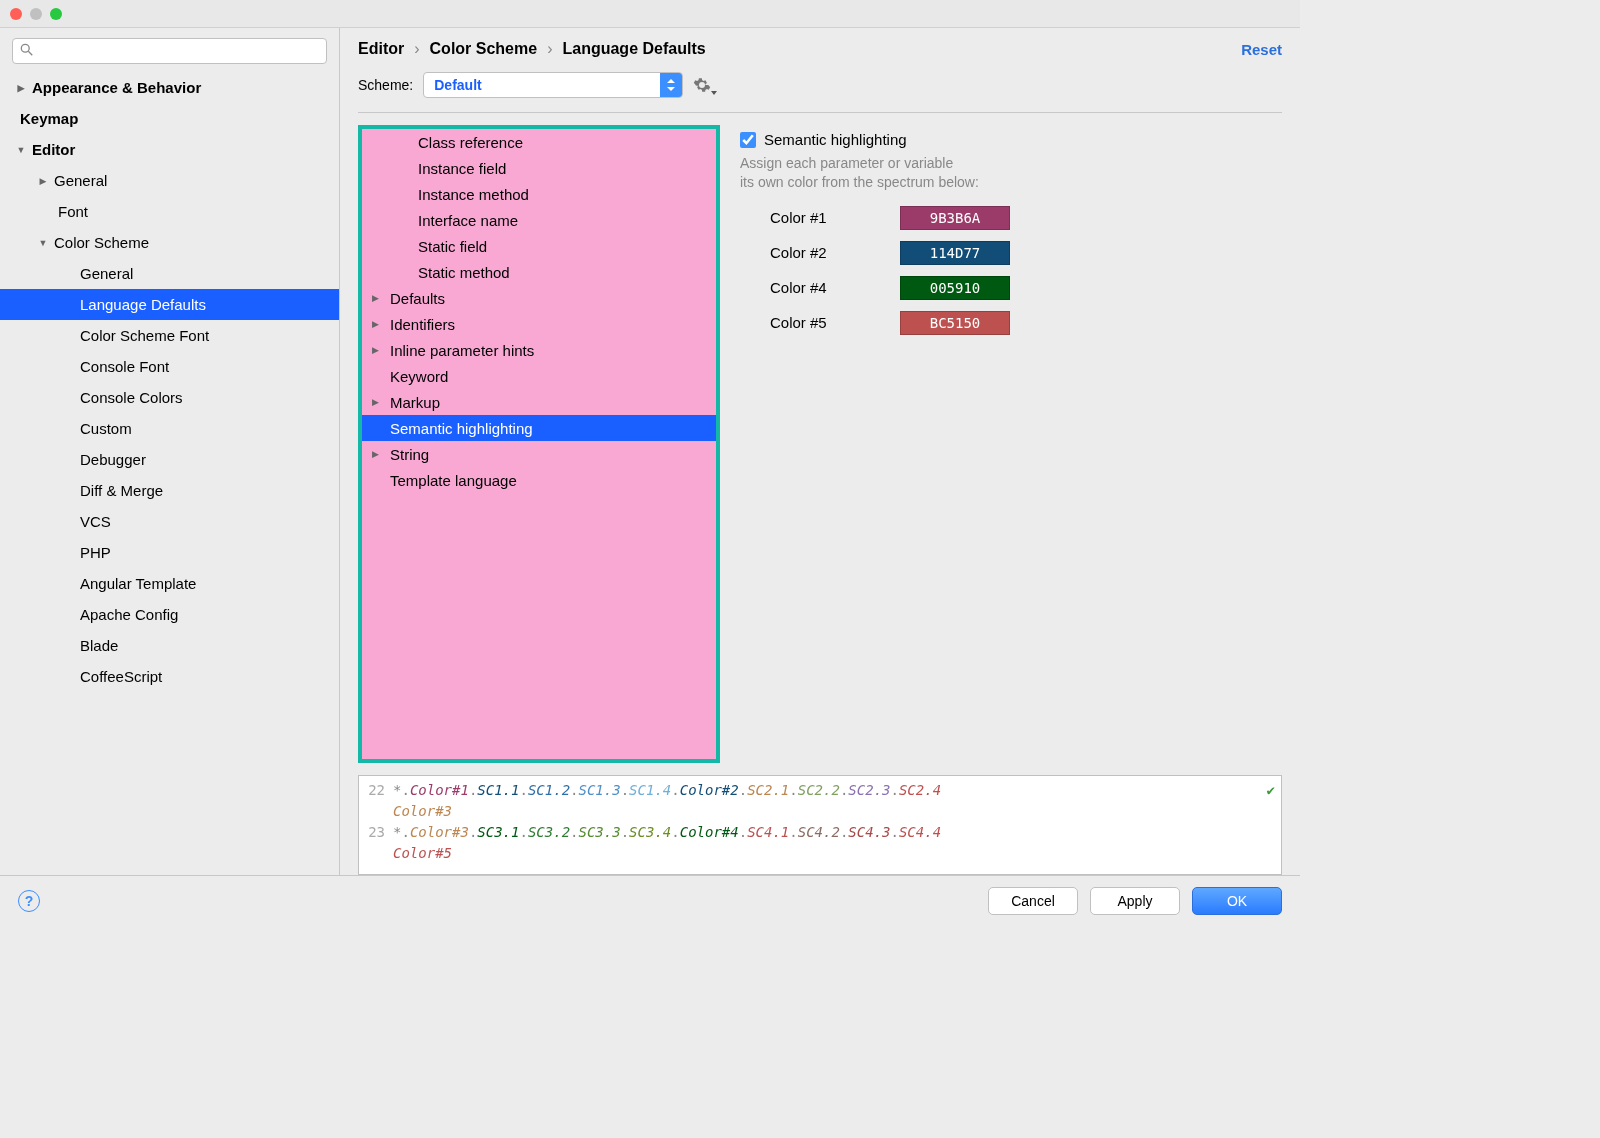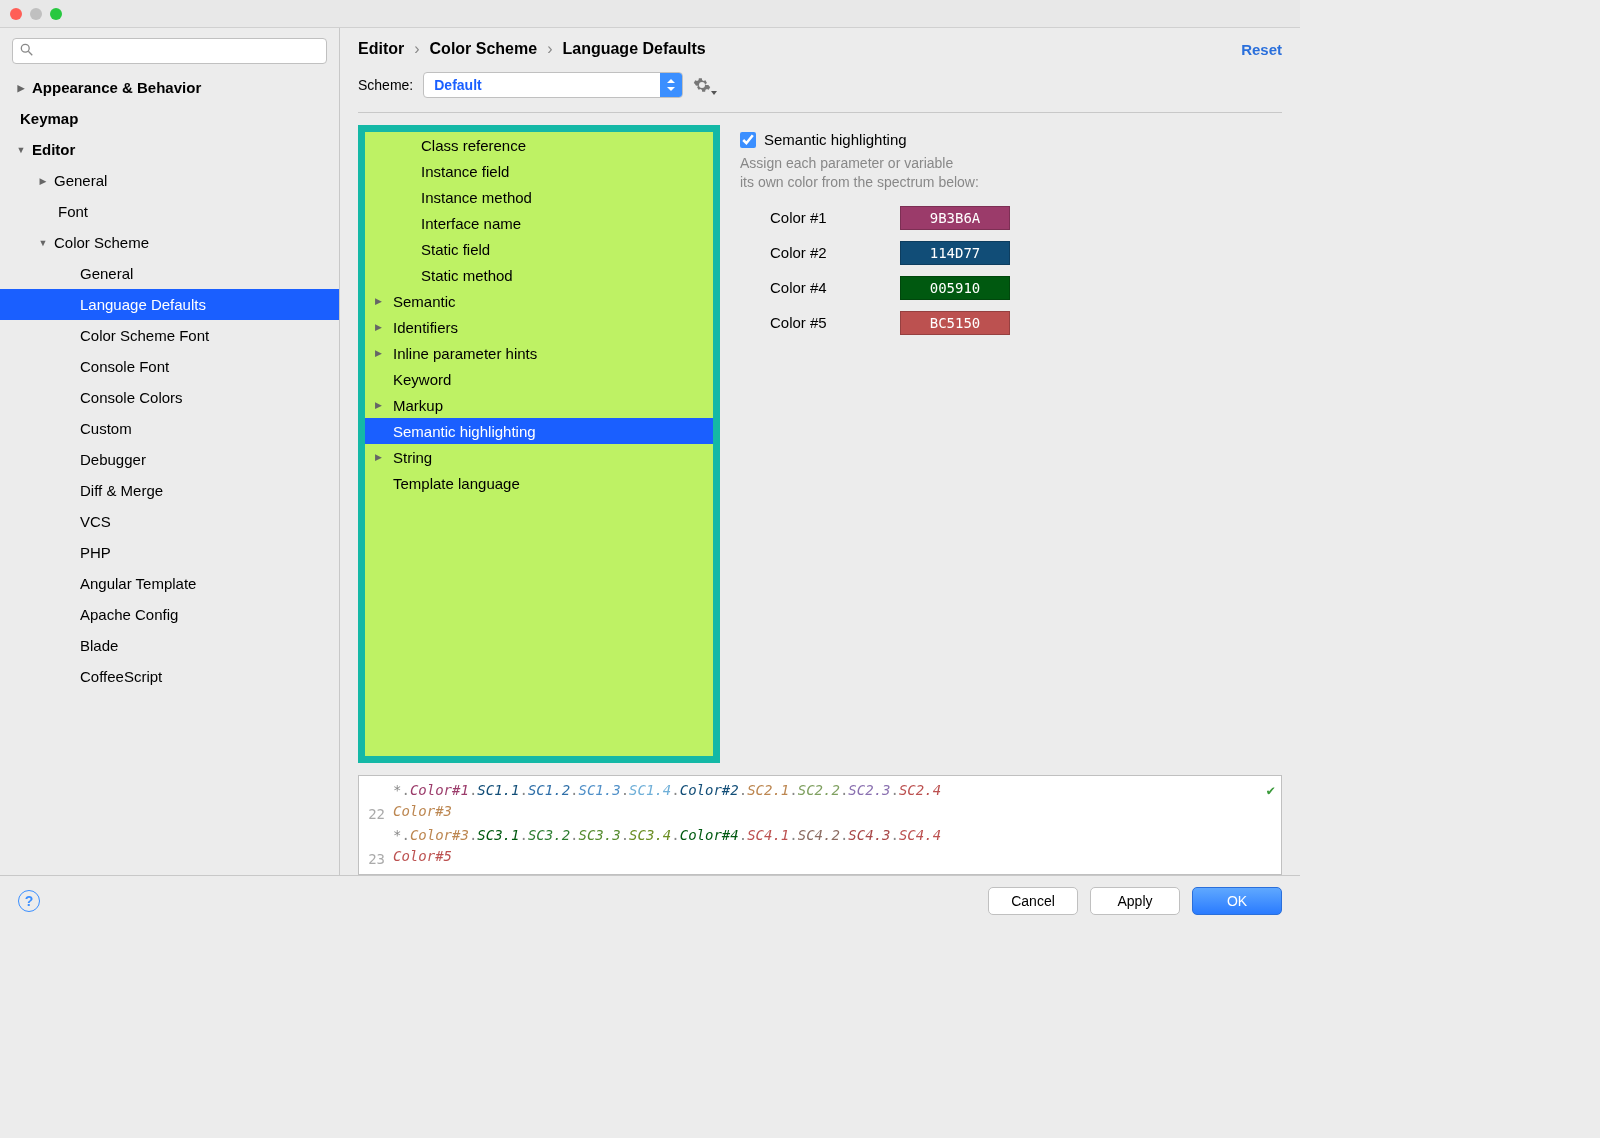--- a/index.html
+++ b/index.html
@@ -82,21 +82,21 @@
   display: flex; align-items: center; justify-content: center; color: #fff;
 }
 .gear { color: #777; font-size: 16px; position: relative; }
 .gear::after {
   content: ""; position: absolute; bottom: -1px; right: -6px;
   border-left: 3px solid transparent; border-right: 3px solid transparent; border-top: 4px solid #555;
 }
 .hr { border: none; border-top: 1px solid #c8c8c8; margin-bottom: 12px; }
 .body-cols { display: flex; gap: 20px; flex: 1; min-height: 0; }
 .attr-tree {
-  width: 362px; min-width: 362px; border: 7px solid #14b8a6; background: #bef264;
+  width: 362px; min-width: 362px; border: 4px solid #14b8a6; background: #f9a8d4;
   overflow-y: auto; font-size: 15px;
 }
 .attr-item {
   height: 26px; display: flex; align-items: center; padding-left: 10px;
 }
 .attr-item.indent1 { padding-left: 56px; }
 .attr-item.selected { background: #1a5fff; color: #fff; }
 .attr-item .disclosure { width: 12px; margin-right: 6px; color: #666; }
 .right-panel { flex: 1; padding-top: 6px; }
 .check-row { display: flex; align-items: center; gap: 8px; margin-bottom: 6px; }
@@ -110,21 +110,21 @@
   color: #fff; font-family: "Menlo", monospace; font-size: 14px;
   border: 1px solid rgba(0,0,0,0.2);
 }
 .preview {
   margin-top: 12px; border: 1px solid #c0c0c0; background: #fff;
   font-family: "Menlo", monospace; font-size: 14px; line-height: 1.5;
   padding: 4px 8px 4px 0; height: 100px; position: relative;
   white-space: nowrap; overflow: hidden;
 }
 .preview .line { display: flex; align-items: flex-start; }
-.preview .gutter { width: 34px; text-align: right; color: #aaa; padding-right: 8px; flex-shrink: 0; margin-top: 24px; }
+.preview .gutter { width: 34px; text-align: right; color: #aaa; padding-right: 8px; flex-shrink: 0; }
 .preview .code { flex: 1; white-space: normal; }
 .preview .tok-dot { color: #888; }
 .preview .check-ok {
   position: absolute; top: 4px; right: 6px; color: #3a9a3a; font-size: 14px;
 }
 .footer {
   height: 50px; display: flex; align-items: center; justify-content: space-between;
   padding: 0 18px; border-top: 1px solid #c8c8c8; background: #ececec;
 }
 .help-btn {
@@ -278,21 +278,21 @@
             <span>Interface name</span>
           </div>
           <div class="attr-item indent1">
             <span>Static field</span>
           </div>
           <div class="attr-item indent1">
             <span>Static method</span>
           </div>
           <div class="attr-item" style="padding-left: 10px;">
             <span class="disclosure" style="font-size: 9px;">▶</span>
-            <span>Semantic</span>
+            <span>Defaults</span>
           </div>
           <div class="attr-item" style="padding-left: 10px;">
             <span class="disclosure" style="font-size: 9px;">▶</span>
             <span>Identifiers</span>
           </div>
           <div class="attr-item" style="padding-left: 10px;">
             <span class="disclosure" style="font-size: 9px;">▶</span>
             <span>Inline parameter hints</span>
           </div>
           <div class="attr-item" style="padding-left: 10px;">

